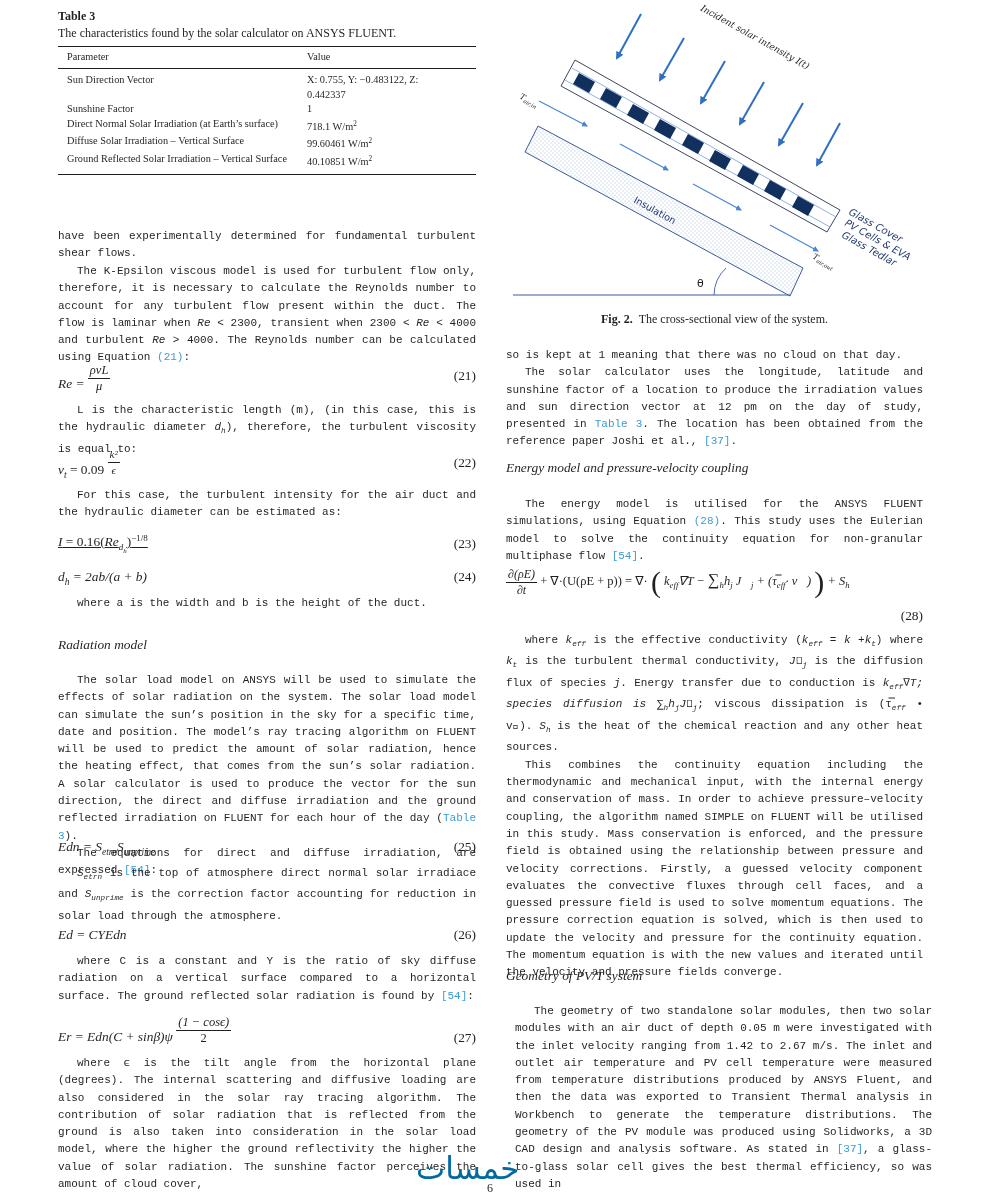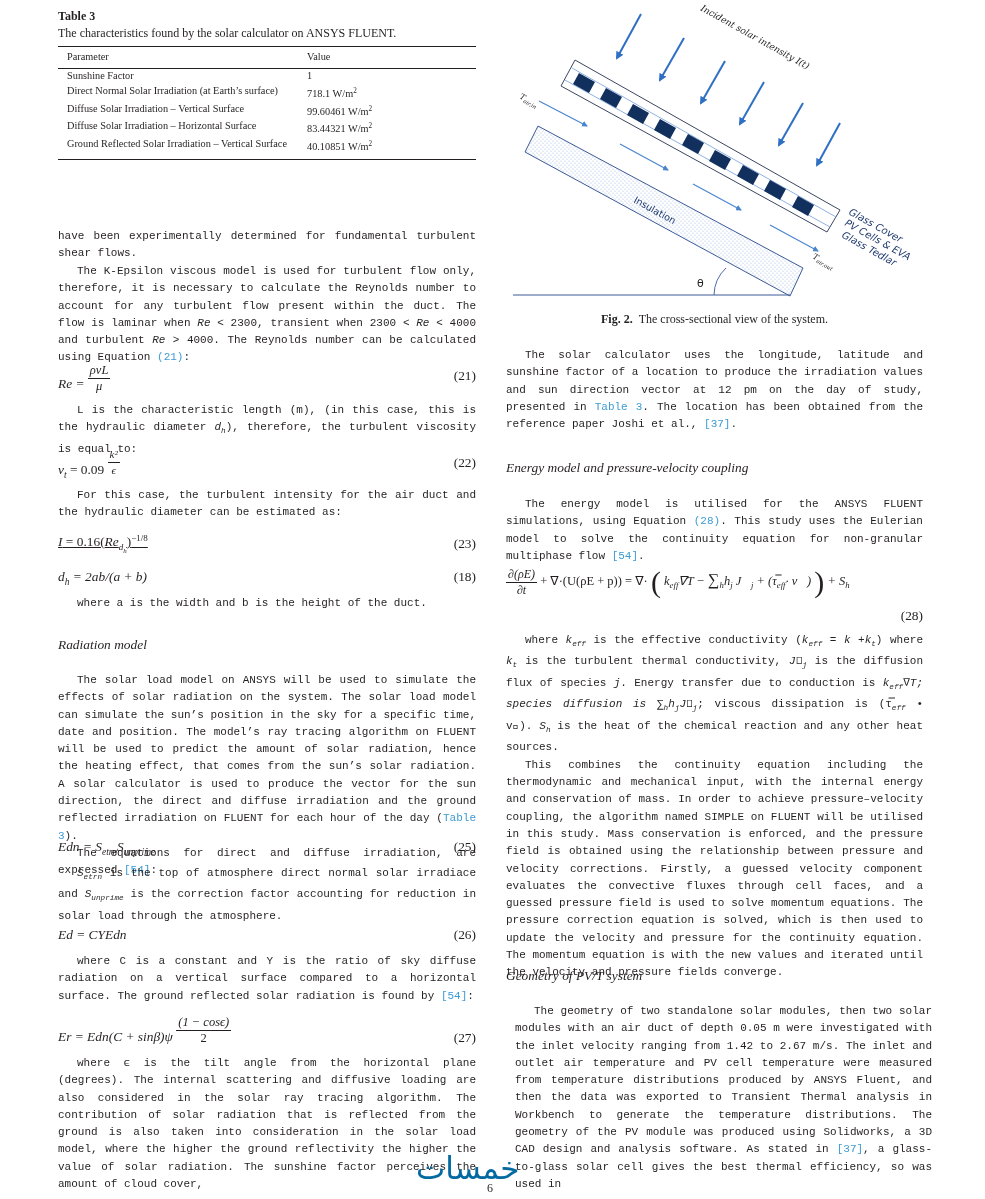--- a/index.html
+++ b/index.html
@@ -48,43 +48,45 @@
       <div class="tbl-title">Table 3</div>
       <div class="tbl-cap" style="margin-top:2px;">The characteristics found by the solar calculator on ANSYS FLUENT.</div>
       <table class="t3" style="margin-top:5px;">
         <thead>
           <tr>
             <th>Parameter</th>
             <th>Value</th>
           </tr>
         </thead>
         <tbody>
+          <tr class="first">
+            <td class="param">
+                <span class="hang">Sun Direction Vector</span>
+              </td>
+            <td>
+                <span style="display:block; width:150px;">X: 0.755, Y: −0.483122, Z: 0.442337</span>
+              </td>
+          </tr>
           <tr>
             <td class="param">
                 <span class="hang">Sunshine Factor</span>
               </td>
             <td><span>1</span></td>
           </tr>
           <tr>
             <td class="param">
                 <span class="hang">Direct Normal Solar Irradiation (at Earth’s surface)</span>
               </td>
             <td><span>718.1 W/m</span><sup>2</sup></td>
           </tr>
           <tr>
             <td class="param">
                 <span class="hang">Diffuse Solar Irradiation – Vertical Surface</span>
               </td>
             <td><span>99.60461 W/m</span><sup>2</sup></td>
-          </tr>
-          <tr>
-            <td class="param">
-                <span class="hang">Diffuse Solar Irradiation – Horizontal Surface</span>
-              </td>
-            <td><span>83.44321 W/m</span><sup>2</sup></td>
           </tr>
           <tr class="last">
             <td class="param">
                 <span class="hang">Ground Reflected Solar Irradiation – Vertical Surface</span>
               </td>
             <td><span>40.10851 W/m</span><sup>2</sup></td>
           </tr>
         </tbody>
       </table>
     </div>
@@ -122,21 +124,21 @@
       <p class="indent">For this case, the turbulent intensity for the air duct and the hydraulic diameter can be estimated as:</p>
     </div>
 
     <div class="eq" style="top:533px; height:22px;text-decoration:underline;">
       <span><i>I</i><span> = 0.16(</span><i>Re</i><sub class="it" style="font-size:9px;"><span>d</span><sub style="font-size:7px;">h</sub></sub><span>)</span><sup style="font-size:9px;">−1/8</sup></span>
       <span class="num" style="top:3px;">(23)</span>
     </div>
 
     <div class="eq" style="top:569px; height:20px;">
       <span class="it"><span>d</span><sub>h</sub><span> = 2ab/(a + b)</span></span>
-      <span class="num">(18)</span>
+      <span class="num">(24)</span>
     </div>
 
     <div class="abs txt" style="left:0; top:595px; width:418px;">
       <p class="indent">where a is the width and b is the height of the duct.</p>
     </div>
 
     <div class="abs section" style="left:0; top:637px;">Radiation model</div>
 
     <div class="abs txt" style="left:0; top:672px; width:418px;">
       <p class="indent"><span>The solar load model on ANSYS will be used to simulate the effects of solar radiation on the system. The solar load model can simulate the sun’s position in the sky for a specific time, date and position. The model’s ray tracing algorithm on FLUENT will be used to predict the amount of solar radiation, hence the heating effect, that comes from the sun’s solar radiation. A solar calculator is used to produce the vector for the sun direction, the direct and diffuse irradiation and the ground reflected irradiation on FLUENT for each hour of the day (</span><span class="link">Table 3</span><span>).</span></p>
@@ -241,20 +243,21 @@
         <text x="844" y="225" transform="rotate(29 844 225)">PV Cells &amp; EVA</text>
         <text x="841" y="237" transform="rotate(29 841 237)">Glass Tedlar</text>
       </g>
     </svg>
 
     <div class="abs figcap" style="left:0; top:312px; width:417px;">
       <b>Fig. 2.</b>&nbsp;&nbsp;<span>The cross-sectional view of the system.</span>
     </div>
 
     <div class="abs txt" style="left:0; top:347px; width:417px;">
+      <p>so is kept at 1 meaning that there was no cloud on that day.</p>
       <p class="indent"><span>The solar calculator uses the longitude, latitude and sunshine factor of a location to produce the irradiation values and sun direction vector at 12 pm on the day of study, presented in </span><span class="link">Table 3</span><span>. The location has been obtained from the reference paper Joshi et al., </span><span class="link">[37]</span><span>.</span></p>
     </div>
 
     <div class="abs section" style="left:0; top:460px;">Energy model and pressure-velocity coupling</div>
 
     <div class="abs txt" style="left:0; top:496px; width:417px;">
       <p class="indent"><span>The energy model is utilised for the ANSYS FLUENT simulations, using Equation </span><span class="link">(28)</span><span>. This study uses the Eulerian model to solve the continuity equation for non-granular multiphase flow </span><span class="link">[54]</span><span>.</span></p>
     </div>
 
     <div class="eq" style="top:565px; width:417px; height:60px; font-size:12.5px;">

